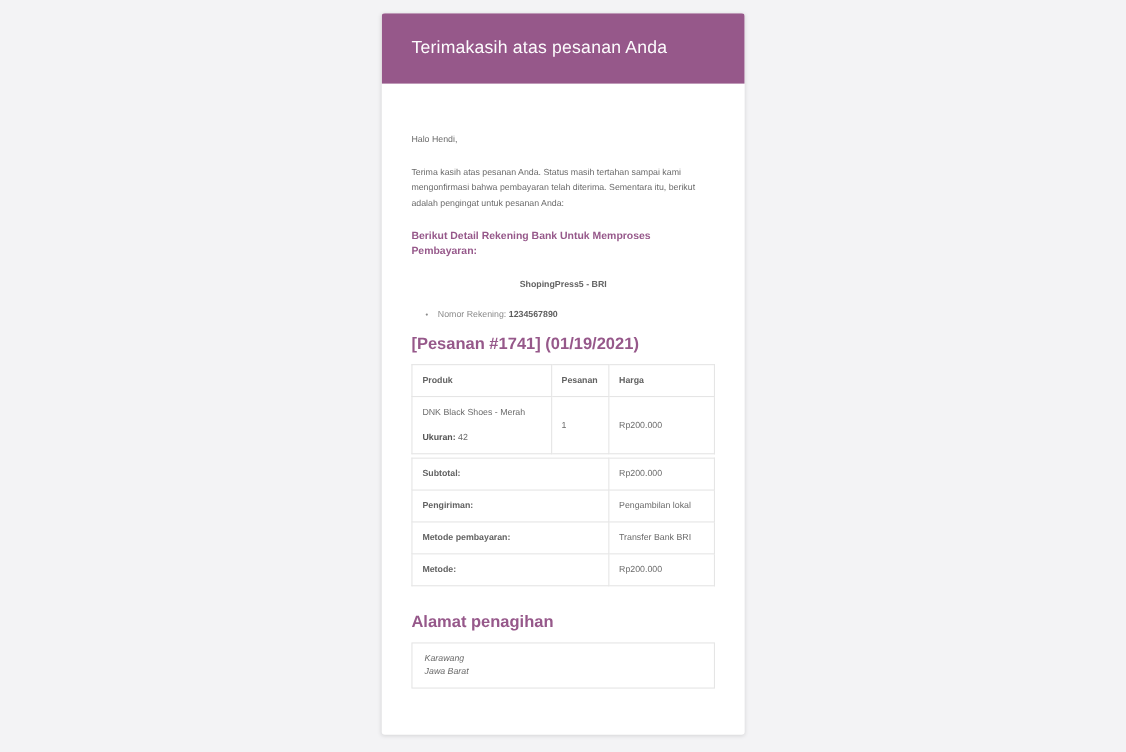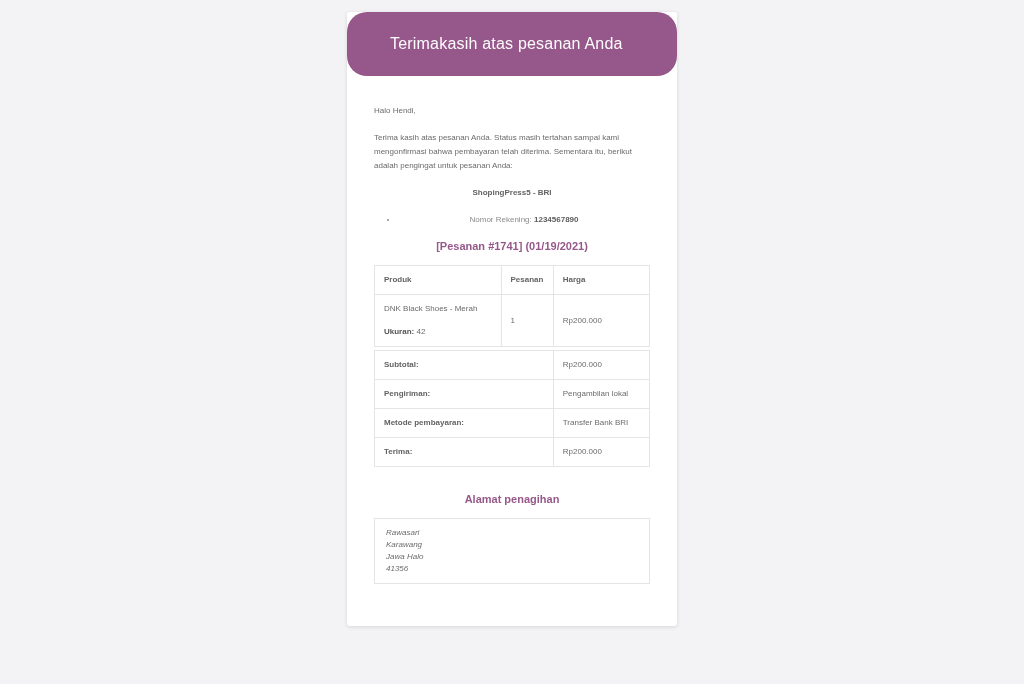--- a/index.html
+++ b/index.html
@@ -16,59 +16,57 @@
     border-radius: 3px;
     overflow: hidden;
     box-shadow: 0 1px 4px rgba(0,0,0,0.12);
     background: #ffffff;
   }
   .email-header {
     background: #96588a;
     height: 64px;
     display: flex;
     align-items: center;
-    padding: 0 43px;
-    border-radius: 20px;
+    padding: 0 27px;
   }
   .email-header h1 {
     color: #fdfcfd;
     font-size: 16px;
     font-weight: 400;
     letter-spacing: 0.2px;
   }
   .email-body {
     padding: 28px 27px 22px;
     font-size: 8px;
     line-height: 14px;
     color: #6b6b6b;
   }
-  .email-body p { margin: 0 0 13px; }
+  .email-body p { margin: 16px 0 13px; }
   h2.accent {
     color: #96588a;
-    font-size: 11px;
+    font-size: 15px;
     line-height: 13px;
     margin: 0 0 12px;
     font-weight: 700;
-    text-align: center;
   }
   .bank-heading {
     color: #96588a;
     font-weight: 700;
     font-size: 9.5px;
     margin: 15px 0 13px;
   }
   .bank-name {
     text-align: center;
     font-weight: 700;
     color: #636363;
     margin: 0 0 11px;
   }
   ul.bank-list { margin: 0 0 13px 24px; }
   ul.bank-list li {
-    text-align: center;
+    text-align: left;
     color: #8a8a8a;
     margin-bottom: 2px;
   }
   ul.bank-list li strong { color: #5d5d5d; }
   .order-heading { margin-top: 15px; margin-bottom: 9px; }
   table.order-table, table.totals-table {
     width: 100%;
     border-collapse: collapse;
     font-size: 8px;
     color: #6b6b6b;
@@ -107,20 +105,21 @@
 
   <div class="email-header">
     <h1>Terimakasih atas pesanan Anda</h1>
   </div>
 
   <div class="email-body">
 
     <p>Halo Hendi,</p>
     <p>Terima kasih atas pesanan Anda. Status masih tertahan sampai kami mengonfirmasi bahwa pembayaran telah diterima. Sementara itu, berikut adalah pengingat untuk pesanan Anda:</p>
 
+    <p class="bank-heading">Berikut Detail Rekening Bank Untuk Memproses Pembayaran:</p>
 
     <p class="bank-name">ShopingPress5 - BRI</p>
 
     <ul class="bank-list">
       <li>
         <span>Nomor Rekening:</span>
         <strong>1234567890</strong>
       </li>
     </ul>
 
@@ -157,31 +156,29 @@
         </tr>
         <tr>
           <th>Pengiriman:</th>
           <td>Pengambilan lokal</td>
         </tr>
         <tr>
           <th>Metode pembayaran:</th>
           <td>Transfer Bank BRI</td>
         </tr>
         <tr>
-          <th>Terima:</th>
+          <th>Metode:</th>
           <td>Rp200.000</td>
         </tr>
       </tbody>
     </table>
 
     <h2 class="accent">Alamat penagihan</h2>
 
     <div class="address-box">
-      <span class="line">Rawasari</span>
       <span class="line">Karawang</span>
-      <span class="line">Jawa Halo</span>
-      <span class="line">41356</span>
+      <span class="line">Jawa Barat</span>
       <span class="line"></span>
 
     </div>
 
   </div>
 </div>
 
 </body></html>

